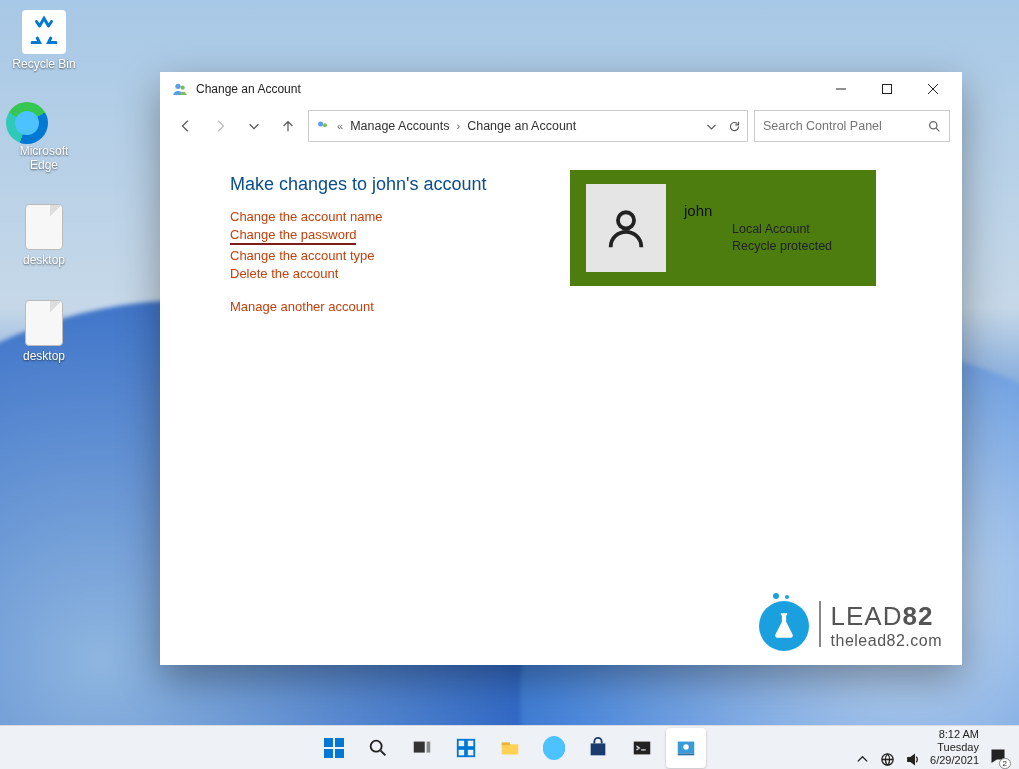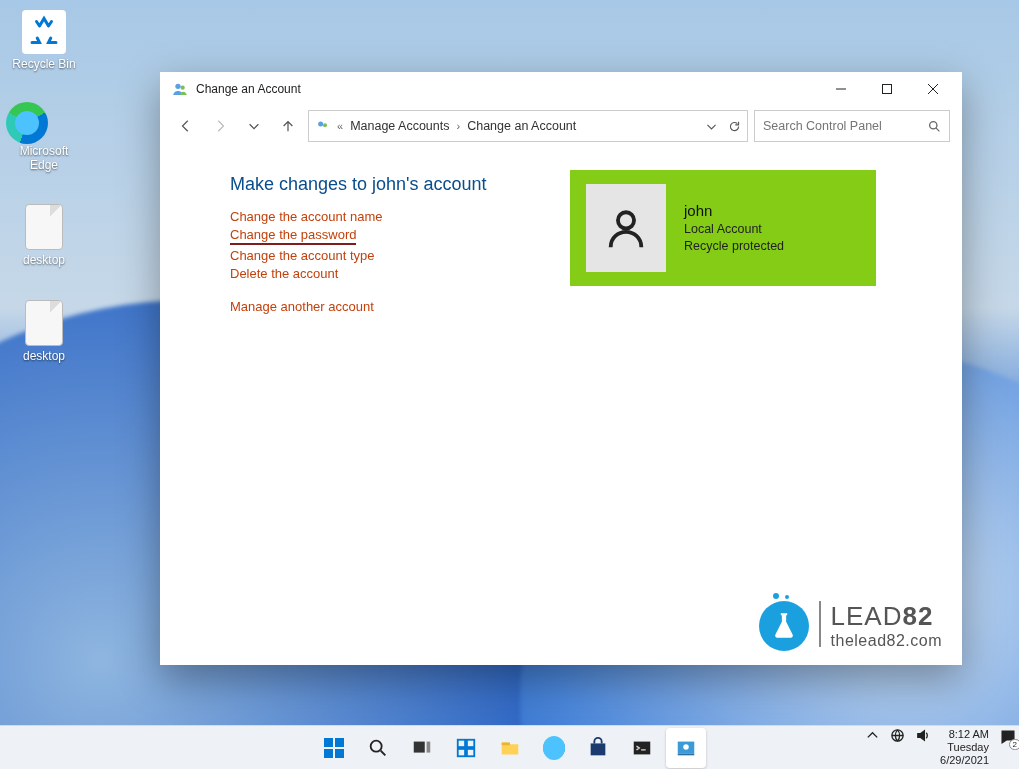--- a/index.html
+++ b/index.html
@@ -53,26 +53,26 @@
   .search{width:196px;height:32px;border:1px solid #ccc;display:flex;align-items:center;padding:0 8px;}
   .search input{border:none;outline:none;flex:1;font-size:12.5px;color:#333;}
   .search svg{width:13px;height:13px;stroke:#666;fill:none;stroke-width:1.6;}
 
   .body{padding:28px 22px 8px 70px;position:relative;height:calc(100% - 74px);}
   h1.h{color:#0a4d8c;font-size:18px;font-weight:400;margin-bottom:14px;}
   .links a{display:block;color:#c2410c;font-size:13px;text-decoration:none;margin:3px 0;width:fit-content;}
   .underlined{border-bottom:2px solid #7f1d1d;padding-bottom:1px;}
   .gap{height:12px;}
 
-  .card{position:absolute;left:410px;top:24px;width:306px;height:116px;background:#84cc16;
+  .card{position:absolute;left:410px;top:24px;width:306px;height:116px;background:#4d7c0f;
      display:flex;align-items:center;padding:12px 16px;gap:18px;}
   .avatar{width:80px;height:88px;background:#e5e5e5;display:flex;align-items:center;justify-content:center;}
   .avatar svg{width:46px;height:46px;stroke:#222;fill:none;stroke-width:2;}
   .uinfo .un{font-size:15px;color:#111;margin-bottom:2px;}
-  .uinfo .ul{font-size:12.5px;color:#222;line-height:1.35;}
+  .uinfo .ul{font-size:12.5px;color:#222;line-height:1.35;margin-left:48px;}
 
   .watermark{position:absolute;right:20px;bottom:14px;display:flex;align-items:flex-start;gap:10px;}
   .wm-badge{width:50px;height:50px;border-radius:50%;background:#1aa0df;display:flex;
      align-items:center;justify-content:center;position:relative;}
   .wm-badge::before,.wm-badge::after{content:"";position:absolute;border-radius:50%;background:#1aa0df;
      width:6px;height:6px;top:-8px;}
   .wm-badge::before{left:14px;} .wm-badge::after{left:26px;width:4px;height:4px;top:-6px;}
   .wm-badge svg{width:26px;height:30px;fill:#fff;}
   .wm-sep{width:2px;height:46px;background:#888;}
   .wm-t .big{font-size:26px;color:#555;letter-spacing:1px;font-weight:300;}
@@ -81,21 +81,21 @@
 
   
   .taskbar{position:absolute;left:0;bottom:0;width:100%;height:44px;background:#eef1f5;
      border-top:1px solid #d7dbe1;display:flex;align-items:center;}
   .tb-center{position:absolute;left:50%;transform:translateX(-50%);display:flex;gap:4px;}
   .tb-item{width:40px;height:40px;display:flex;align-items:center;justify-content:center;border-radius:4px;}
   .tb-item.active{background:#fff;box-shadow:0 1px 3px rgba(0,0,0,.2);}
   .tb-item svg{width:22px;height:22px;}
   .start{display:grid;grid-template-columns:repeat(2,9px);grid-template-rows:repeat(2,9px);gap:2px;}
   .start div{background:#0078d4;}
-  .tb-right{margin-left:auto;display:flex;align-items:flex-start;gap:10px;padding-right:0;font-size:11px;color:#222;}
+  .tb-right{margin-left:auto;display:flex;align-items:flex-end;gap:10px;padding-right:10px;font-size:11px;color:#222;}
   .tb-right svg{width:15px;height:15px;stroke:#222;fill:none;stroke-width:1.4;}
   .clock{text-align:right;line-height:1.2;font-size:11px;}
   .notif{width:20px;height:20px;position:relative;}
   .notif svg{width:18px;height:18px;fill:#222;}
   .notif .b{position:absolute;right:-2px;bottom:-2px;background:#fff;border:.5px solid #888;
     border-radius:7px;font-size:8px;padding:0 3px;}
 </style>
 </head>
 <body>
 

